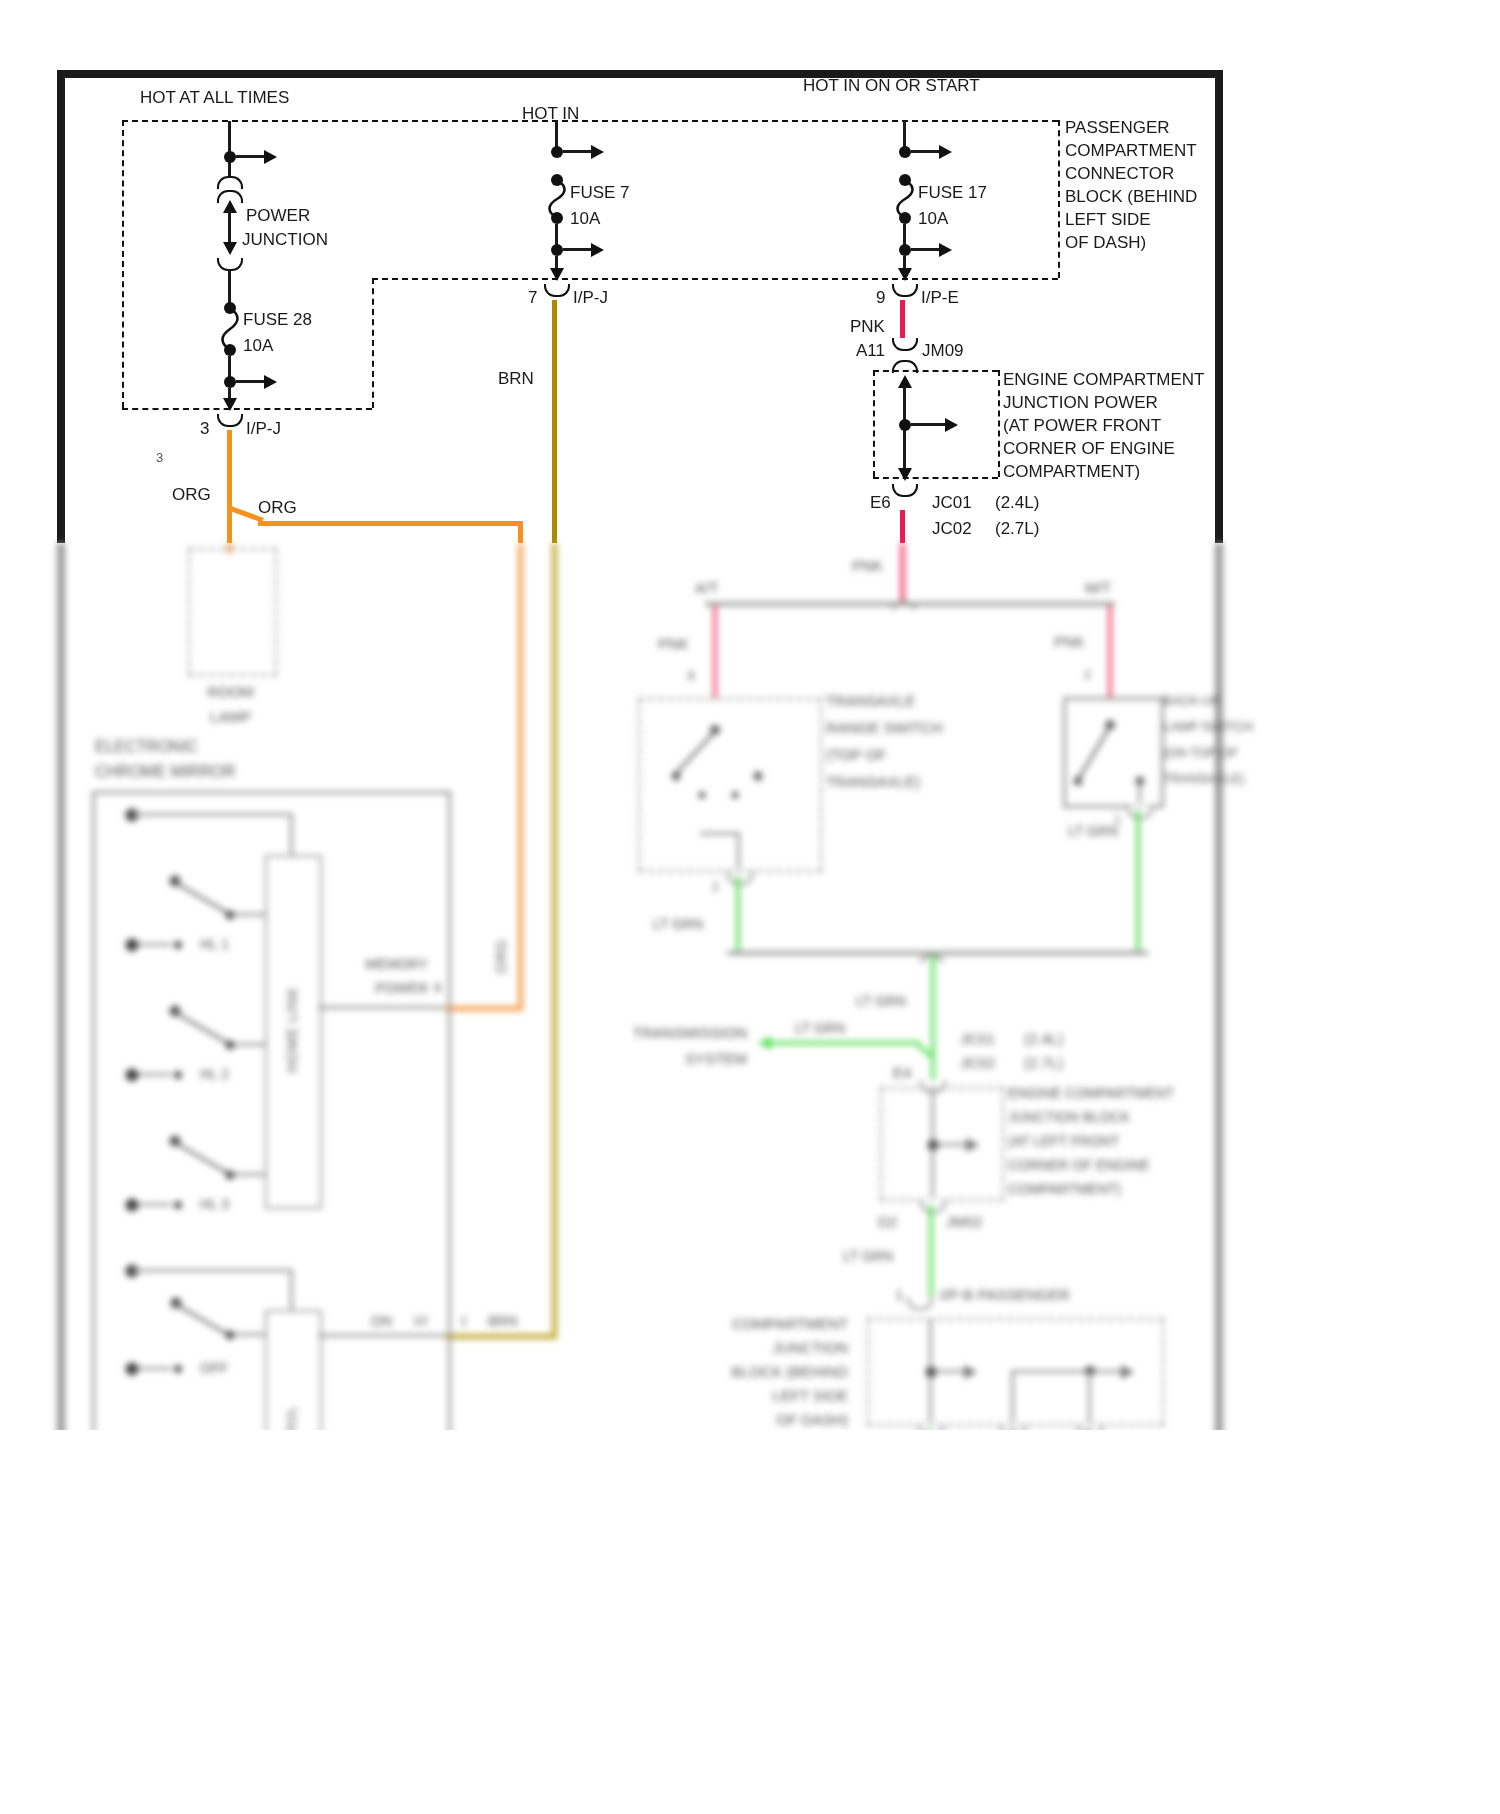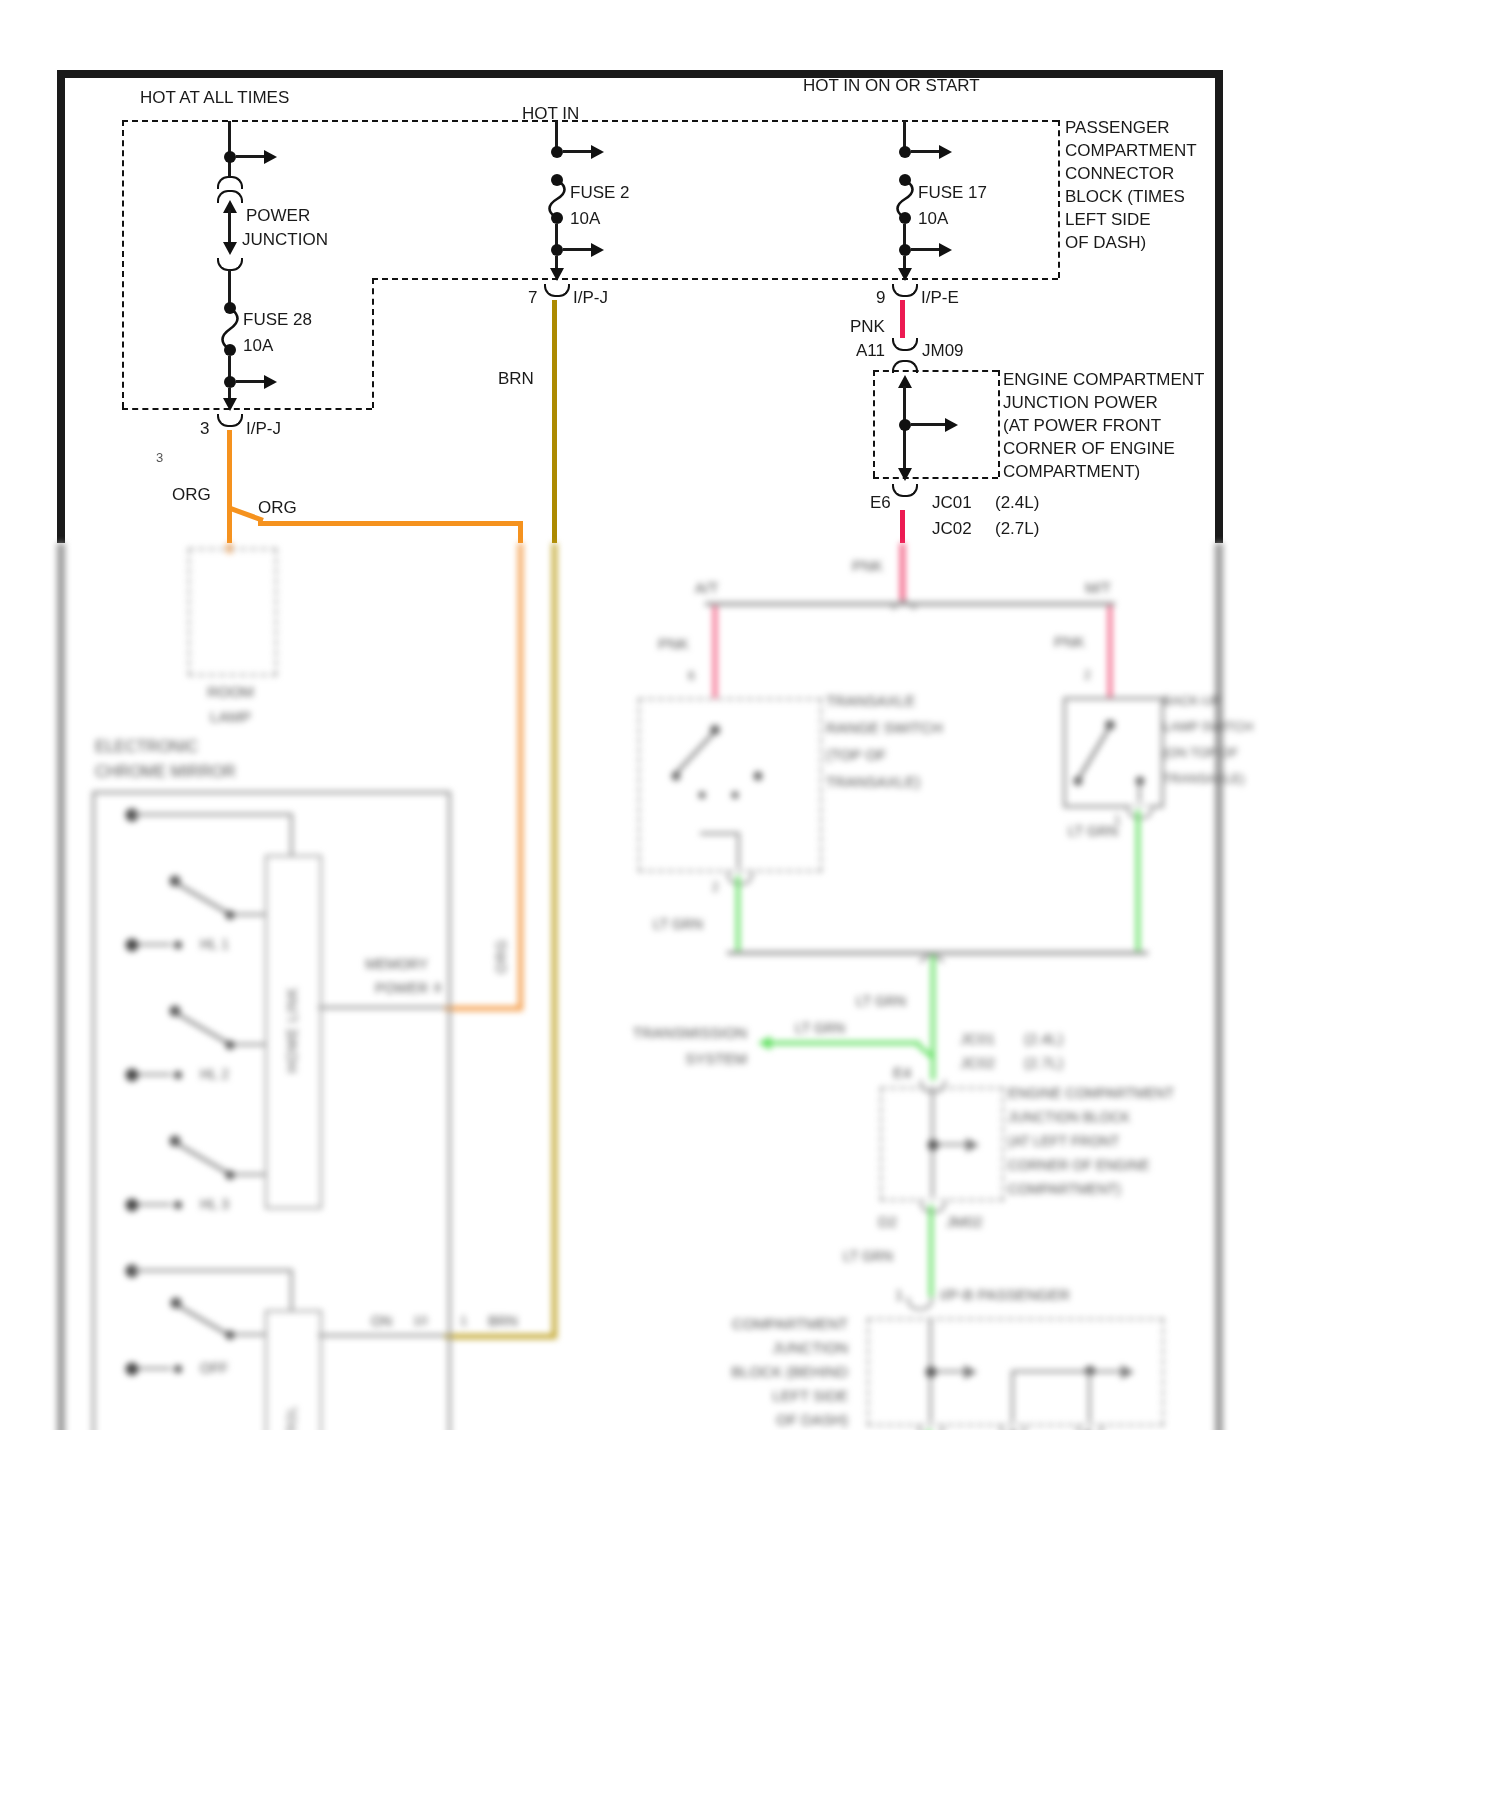--- a/index.html
+++ b/index.html
@@ -42,21 +42,21 @@
   <i class="dh" style="left:122px;top:120px;width:936px"></i>
   <i class="dv" style="left:122px;top:120px;height:288px"></i>
   <i class="dh" style="left:122px;top:408px;width:250px"></i>
   <i class="dv" style="left:372px;top:278px;height:130px"></i>
   <i class="dh" style="left:372px;top:278px;width:686px"></i>
   <i class="dv" style="left:1058px;top:120px;height:158px"></i>
 
   <span class="t" style="left:1065px;top:118px">PASSENGER</span>
   <span class="t" style="left:1065px;top:141px">COMPARTMENT</span>
   <span class="t" style="left:1065px;top:164px">CONNECTOR</span>
-  <span class="t" style="left:1065px;top:187px">BLOCK (TIMES</span>
+  <span class="t" style="left:1065px;top:187px">BLOCK (BEHIND</span>
   <span class="t" style="left:1065px;top:210px">LEFT SIDE</span>
   <span class="t" style="left:1065px;top:233px">OF DASH)</span>
 
   <i class="w" style="left:228px;top:121px;width:3px;height:55px"></i>
   <i class="dt" style="left:230px;top:157px;width:12px;height:12px"></i>
   <i class="w" style="left:236px;top:155px;width:28px;height:3px"></i>
   <i class="tri tr-r" style="left:264px;top:157px"></i>
   <i class="cap" style="left:230px;top:176px"></i>
   <i class="cap" style="left:230px;top:190px"></i>
   <i class="tri tr-u" style="left:230px;top:200px"></i>
@@ -93,21 +93,21 @@
 
   <i class="w" style="left:555px;top:121px;width:3px;height:33px"></i>
   <i class="dt" style="left:557px;top:152px;width:12px;height:12px"></i>
   <i class="w" style="left:563px;top:150px;width:28px;height:3px"></i>
   <i class="tri tr-r" style="left:591px;top:152px"></i>
   <i class="dt" style="left:557px;top:180px;width:12px;height:12px"></i>
   <svg class="abs" style="left:547px;top:180px" width="20" height="38" viewBox="0 0 20 38">
       <path d="M10 0 C20 6 20 13 10 19 C0 25 0 32 10 38" fill="none" stroke="#111" stroke-width="2.6"></path>
     </svg>
   <i class="dt" style="left:557px;top:218px;width:12px;height:12px"></i>
-  <span class="t" style="left:570px;top:183px">FUSE 2</span>
+  <span class="t" style="left:570px;top:183px">FUSE 7</span>
   <span class="t" style="left:570px;top:209px">10A</span>
   <i class="w" style="left:555px;top:224px;width:3px;height:28px"></i>
   <i class="dt" style="left:557px;top:250px;width:12px;height:12px"></i>
   <i class="w" style="left:563px;top:248px;width:28px;height:3px"></i>
   <i class="tri tr-r" style="left:591px;top:250px"></i>
   <i class="w" style="left:555px;top:256px;width:3px;height:12px"></i>
   <i class="tri tr-d" style="left:557px;top:268px"></i>
   <i class="cup" style="left:557px;top:284px"></i>
   <span class="t" style="left:528px;top:288px">7</span>
   <span class="t" style="left:573px;top:288px">I/P-J</span>

